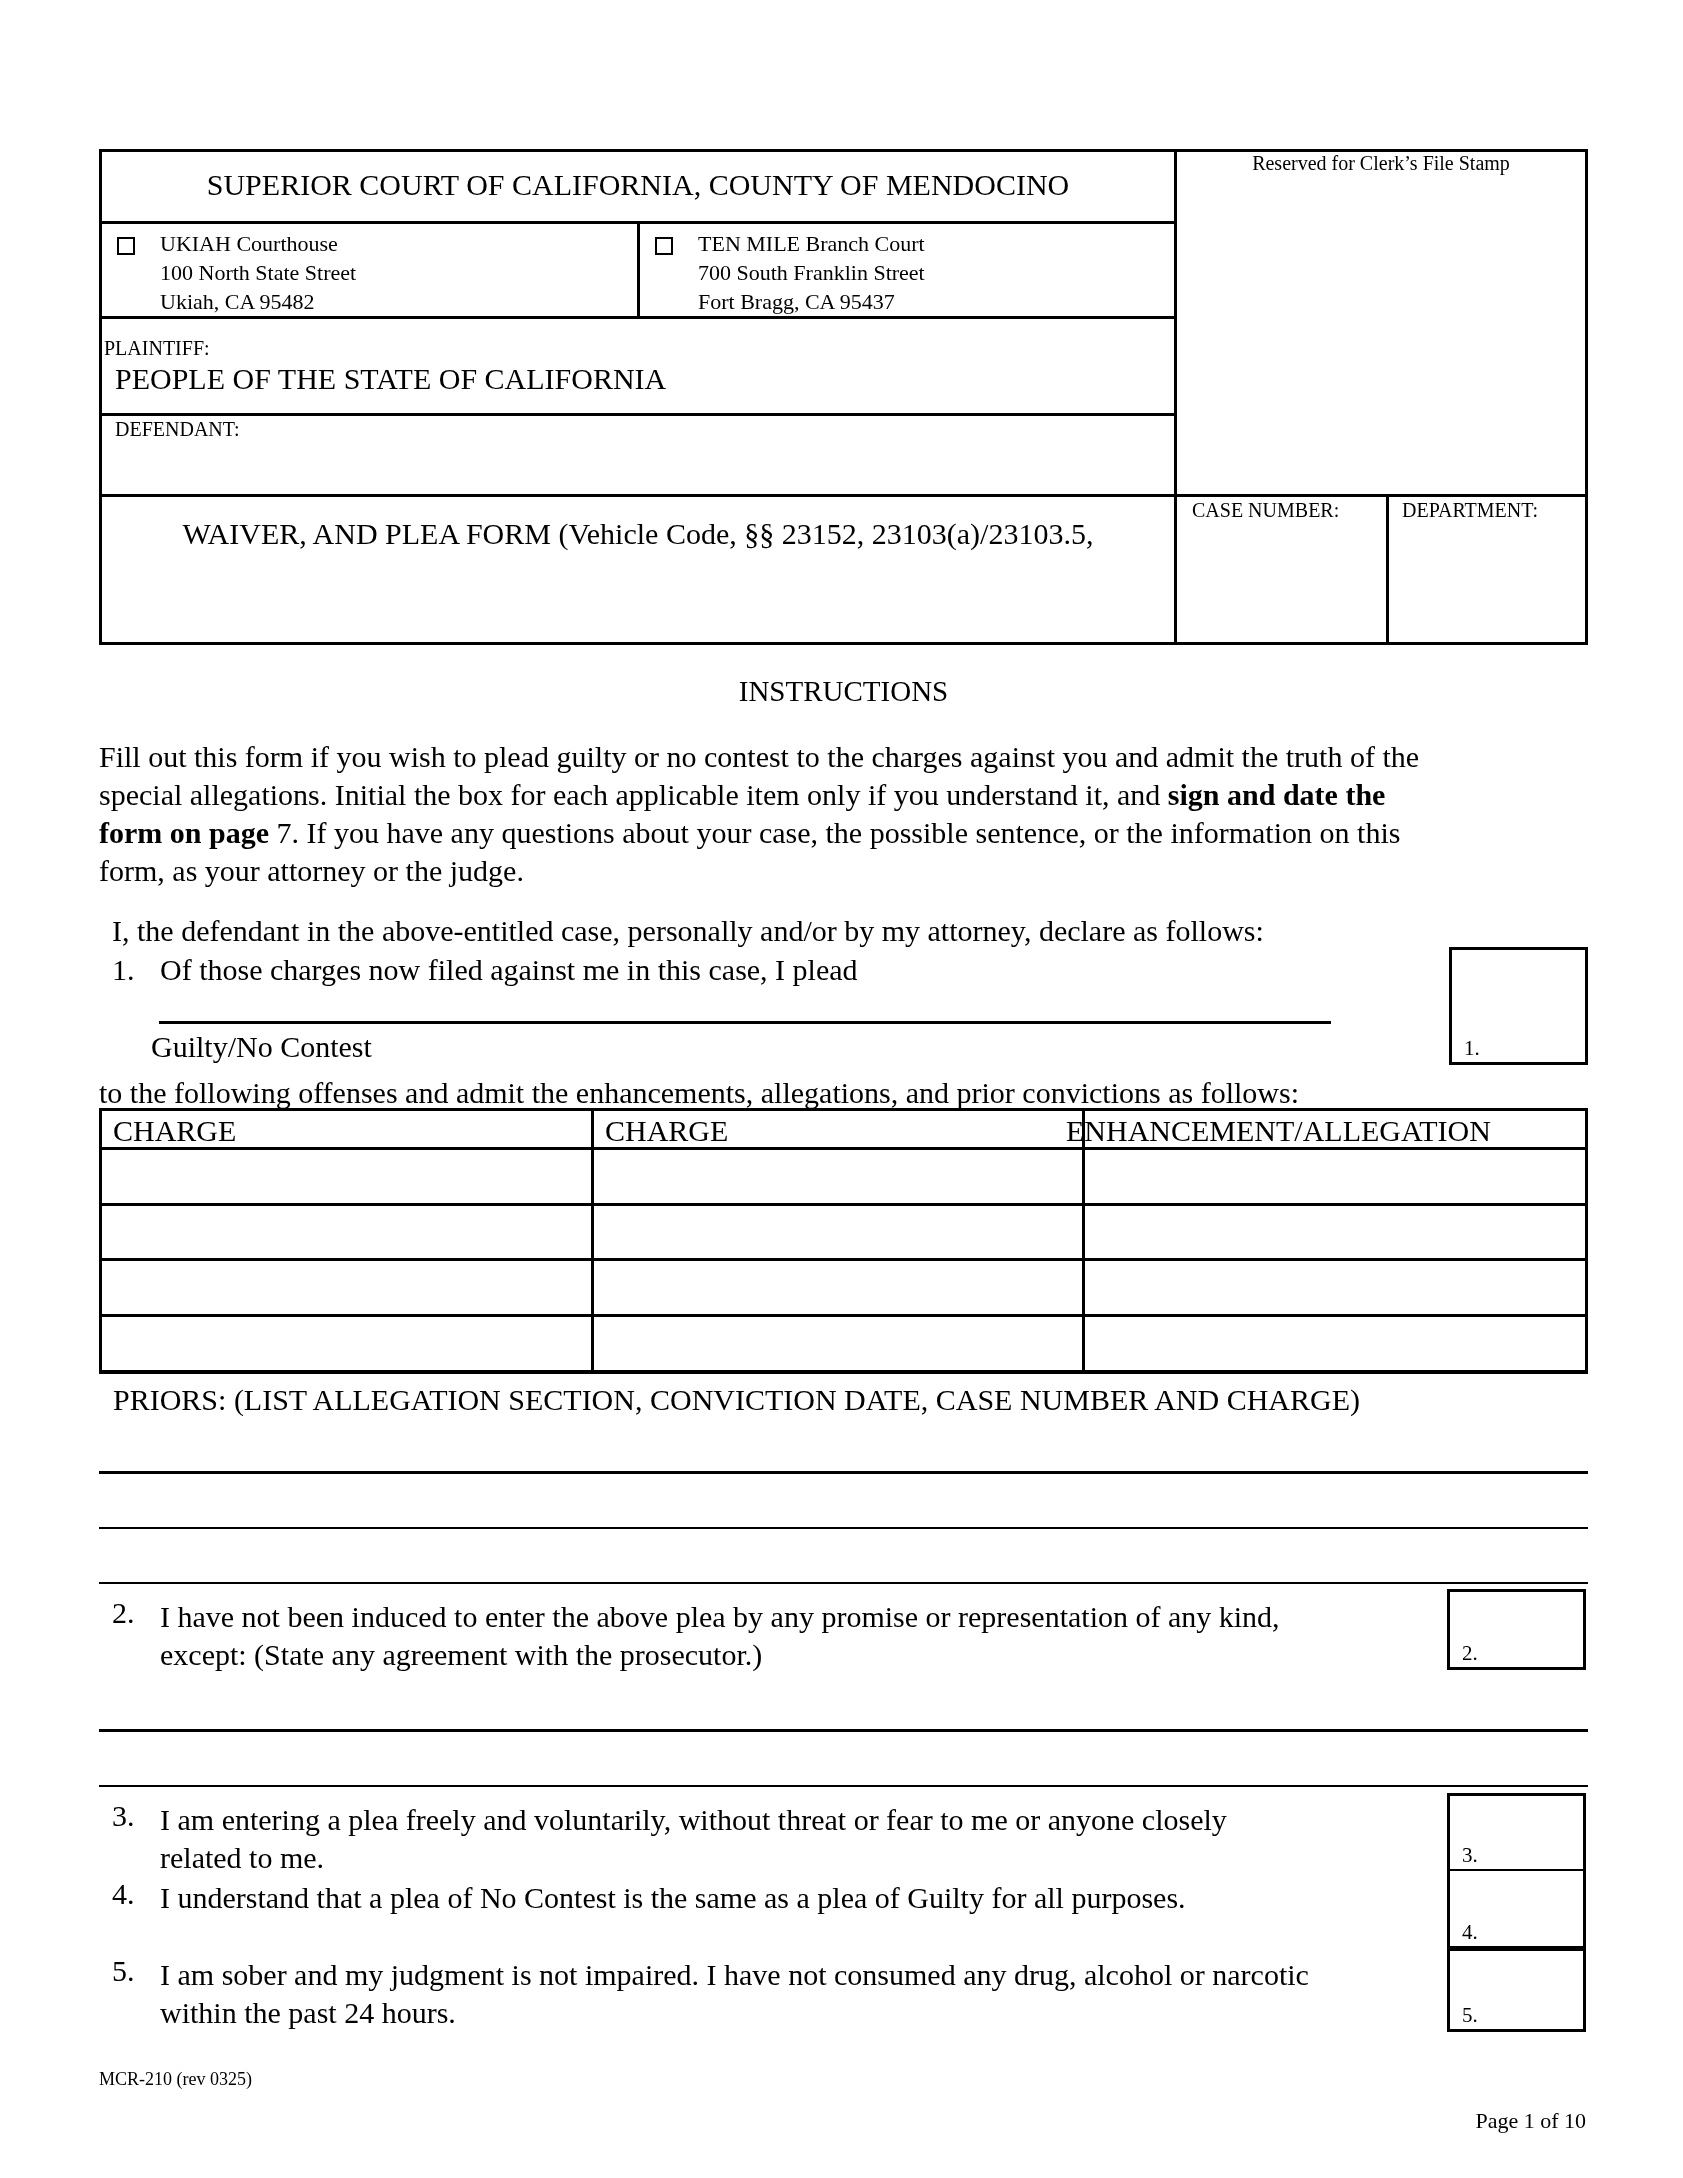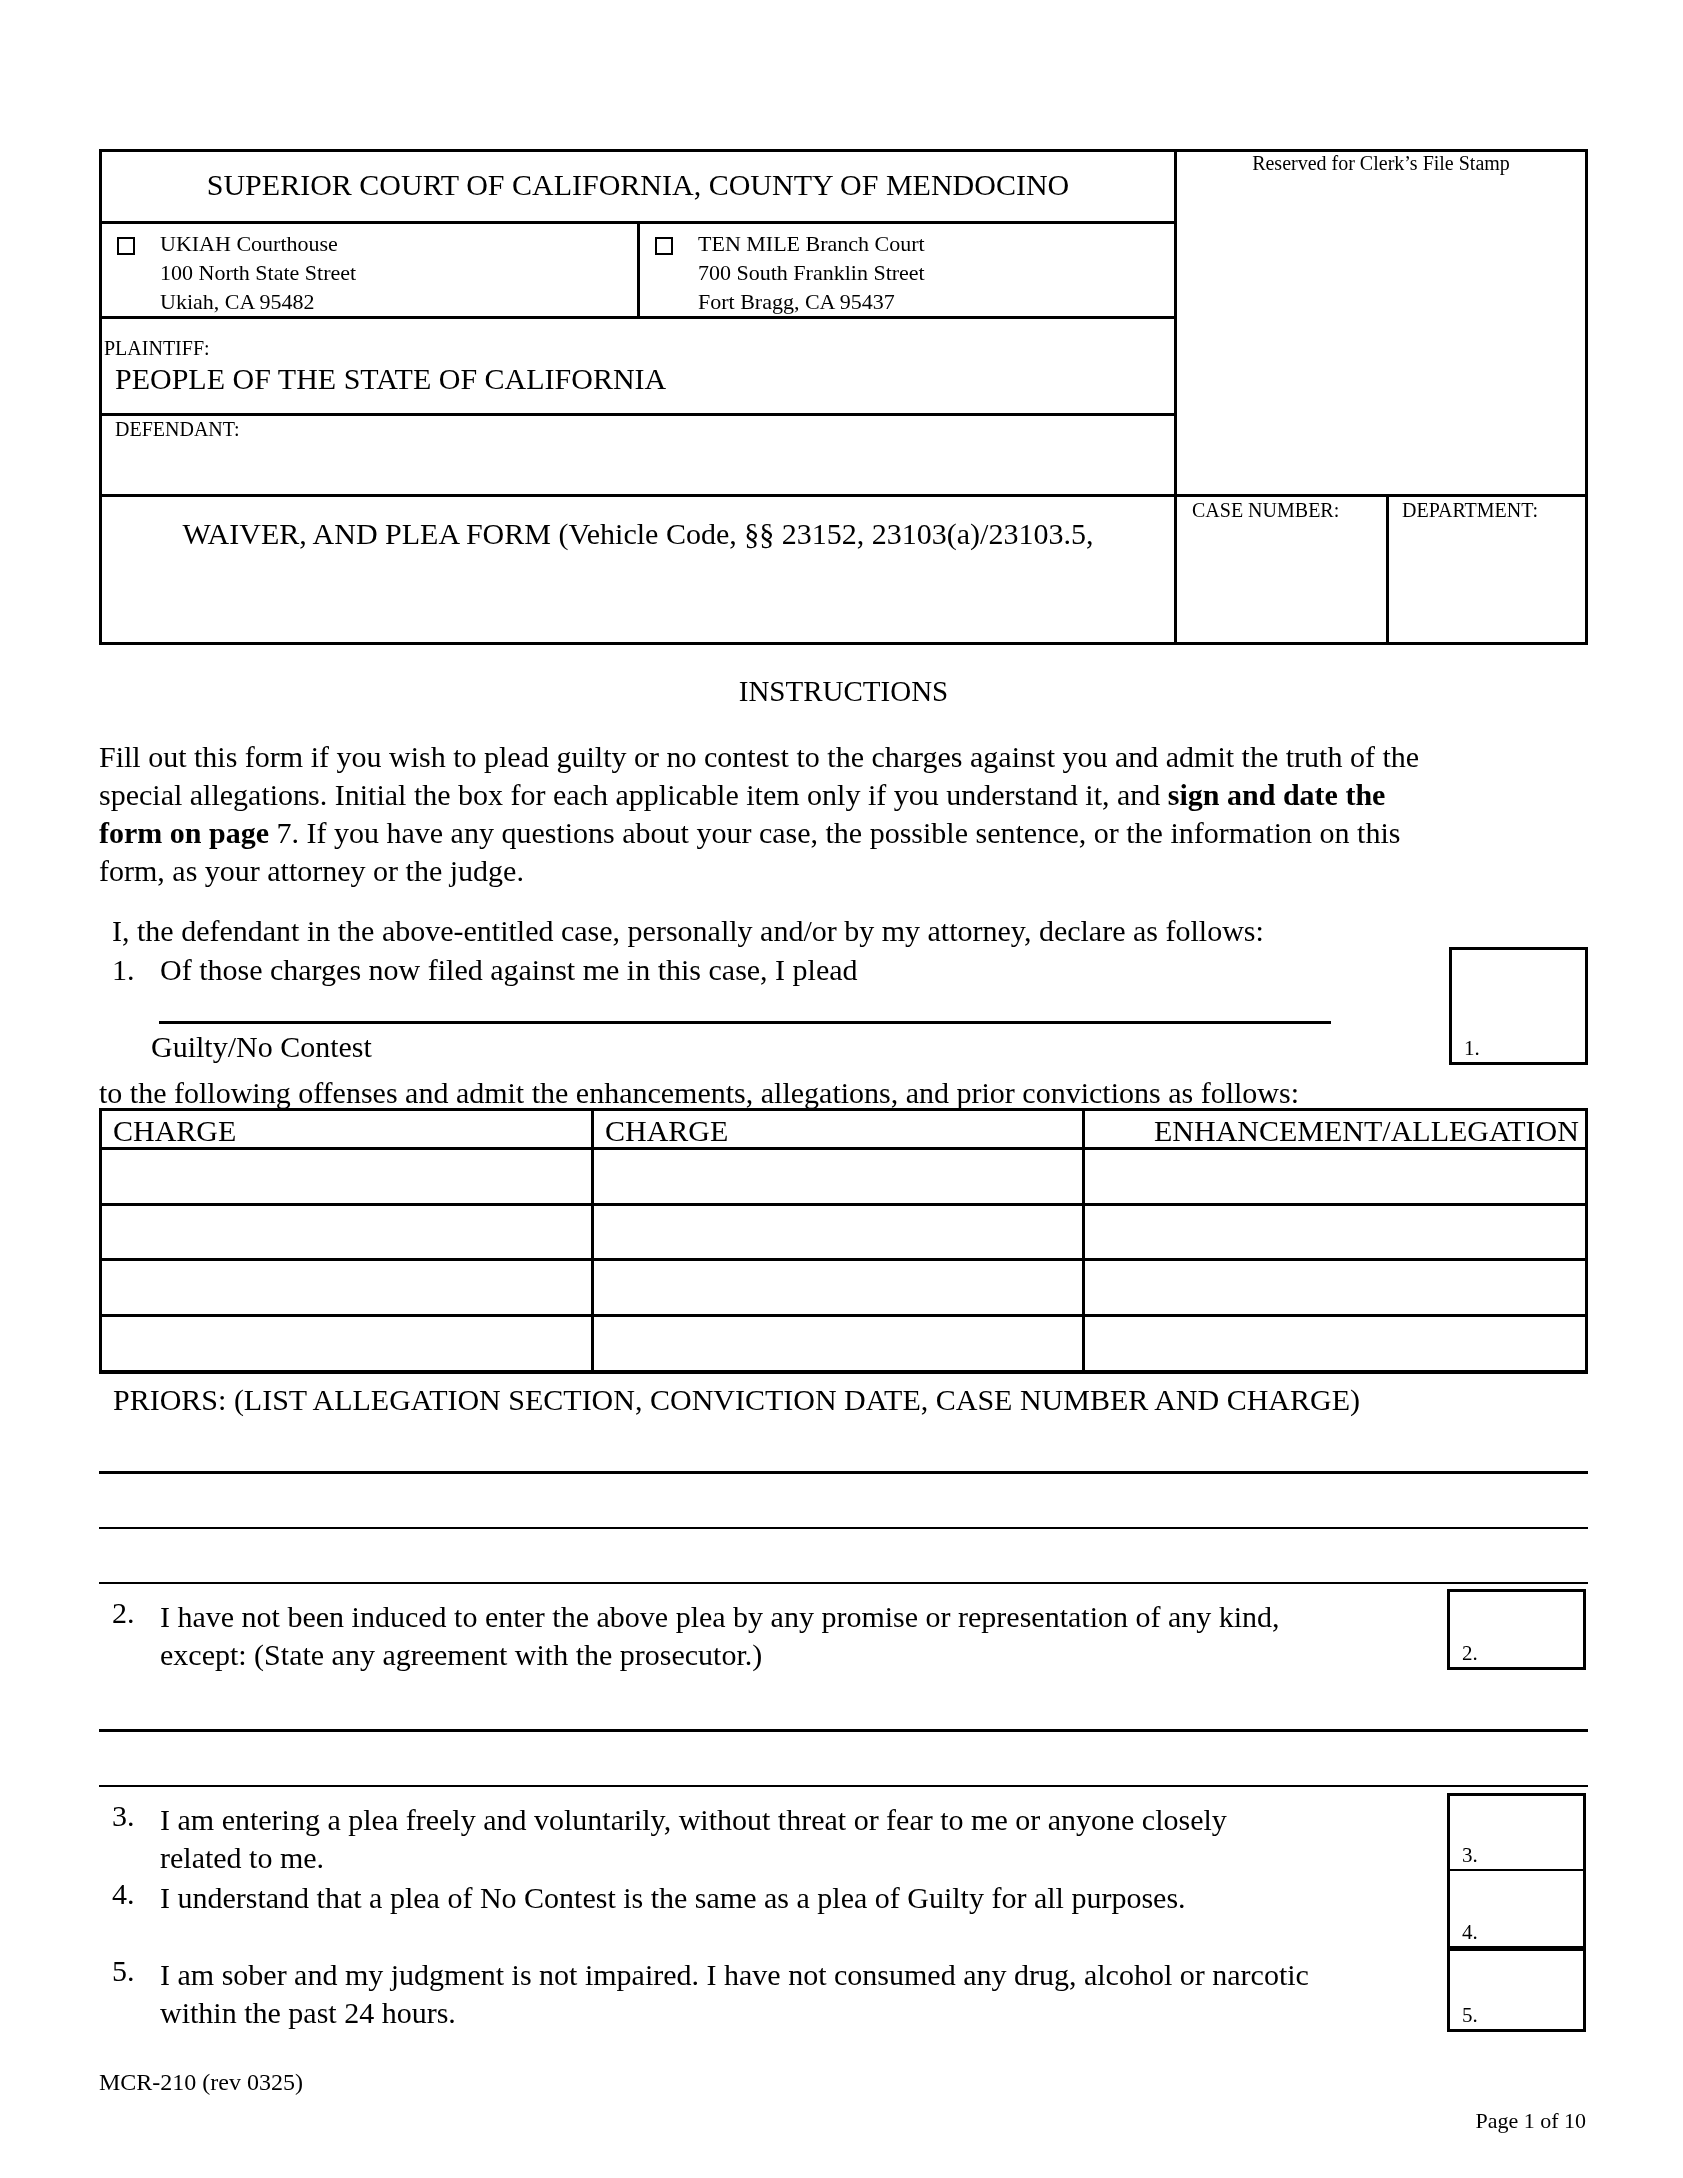--- a/index.html
+++ b/index.html
@@ -100,21 +100,21 @@
   <div class="hl" style="left:99px; top:1258px; width:1489px;"></div>
   <div class="hl" style="left:99px; top:1314px; width:1489px;"></div>
   <div class="hl" style="left:99px; top:1370px; width:1489px; height:4px;"></div>
   <div class="vl" style="left:99px; top:1108px; height:266px;"></div>
   <div class="vl" style="left:591px; top:1108px; height:266px;"></div>
   <div class="vl" style="left:1082px; top:1108px; height:266px;"></div>
   <div class="vl" style="left:1585px; top:1108px; height:266px;"></div>
 
   <div class="t body" style="left:113px; top:1116px;">CHARGE</div>
   <div class="t body" style="left:605px; top:1116px;">CHARGE</div>
-  <div class="t body" style="left:1154px; top:1116px;">ENHANCEMENT/ALLEGATION</div>
+  <div class="t body" style="left:1066px; top:1116px;">ENHANCEMENT/ALLEGATION</div>
 
   <div class="field" style="left:103px; top:1151px; width:485px; height:50px;"></div>
   <div class="field" style="left:595px; top:1151px; width:484px; height:50px;"></div>
   <div class="field" style="left:1086px; top:1151px; width:496px; height:50px;"></div>
 
   <div class="field" style="left:103px; top:1207px; width:485px; height:50px;"></div>
   <div class="field" style="left:595px; top:1207px; width:484px; height:50px;"></div>
   <div class="field" style="left:1086px; top:1207px; width:496px; height:50px;"></div>
 
   <div class="field" style="left:103px; top:1262px; width:485px; height:50px;"></div>
@@ -168,15 +168,15 @@
 <div class="ibox" style="left:1447px; top:1793px; width:139px; height:79px;">
   <span class="num">3.</span>
 </div>
 <div class="ibox" style="left:1447px; top:1869px; width:139px; height:80px; border-top-width:2px;">
   <span class="num">4.</span>
 </div>
 <div class="ibox" style="left:1447px; top:1947px; width:139px; height:85px; border-top-width:4px;">
   <span class="num">5.</span>
 </div>
 
-<div class="t" style="left:99px; top:2070px; font-size:24px;">MCR-210 (rev 0325)</div>
+<div class="t" style="left:99px; top:2070px; font-size:18px;">MCR-210 (rev 0325)</div>
 <div class="t" style="right:97px; top:2110px; font-size:22px;">Page 1 of 10</div>
 
 
 </body></html>

